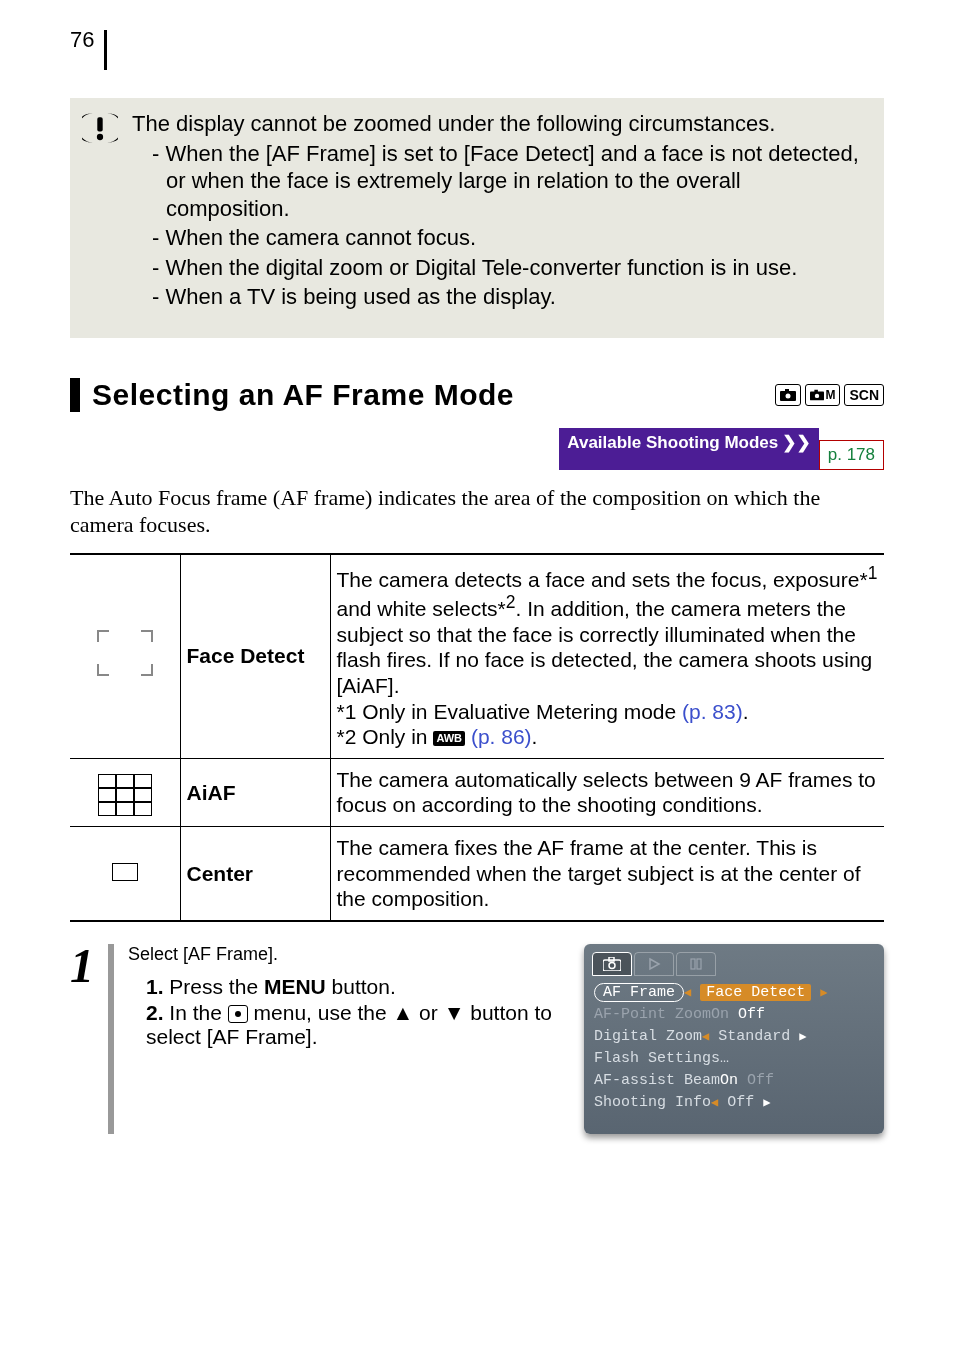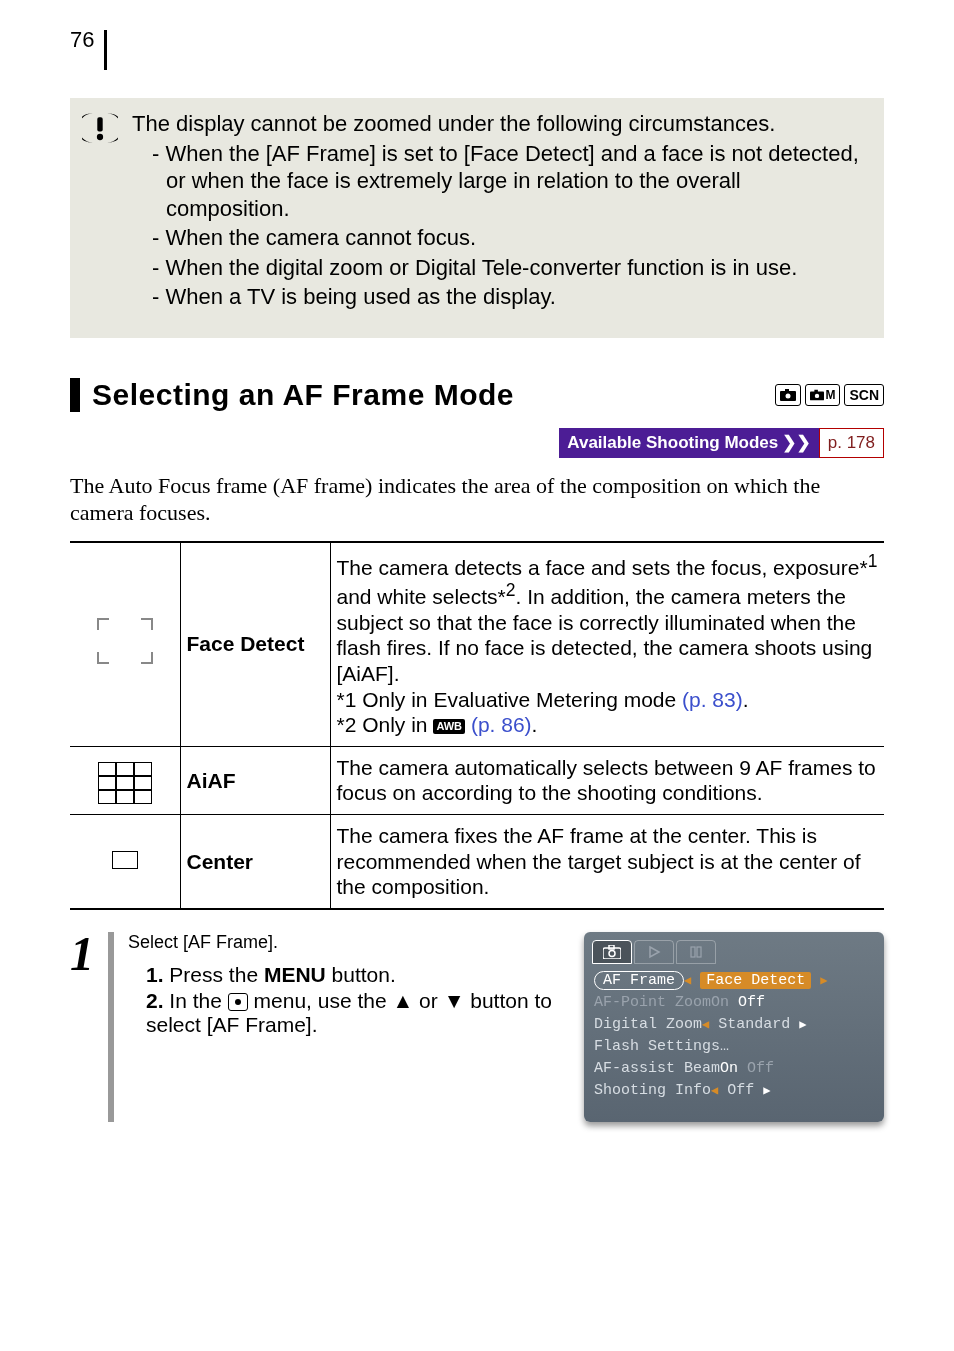--- a/index.html
+++ b/index.html
@@ -80,23 +80,24 @@
   .avail-red {
     background: #4c1d95;
     color: #fff;
     font-weight: bold;
     font-size: 17px;
     padding: 4px 8px;
   }
   .avail-chevs { color:#fff; margin-left:4px; }
   .avail-link {
     border: 1px solid #b30000;
-    color: #7f1d1d;
+    color: #15803d;
     font-size: 17px;
     padding: 4px 8px;
+    margin-top: 12px;
   }
 
   .intro { font-size: 22px; line-height: 1.25; margin-bottom: 14px; font-family: Liberation Serif, serif; }
 
   table.modes {
     width: 100%;
     border-collapse: collapse;
     border-top: 2px solid #000;
     border-bottom: 2px solid #000;
   }

